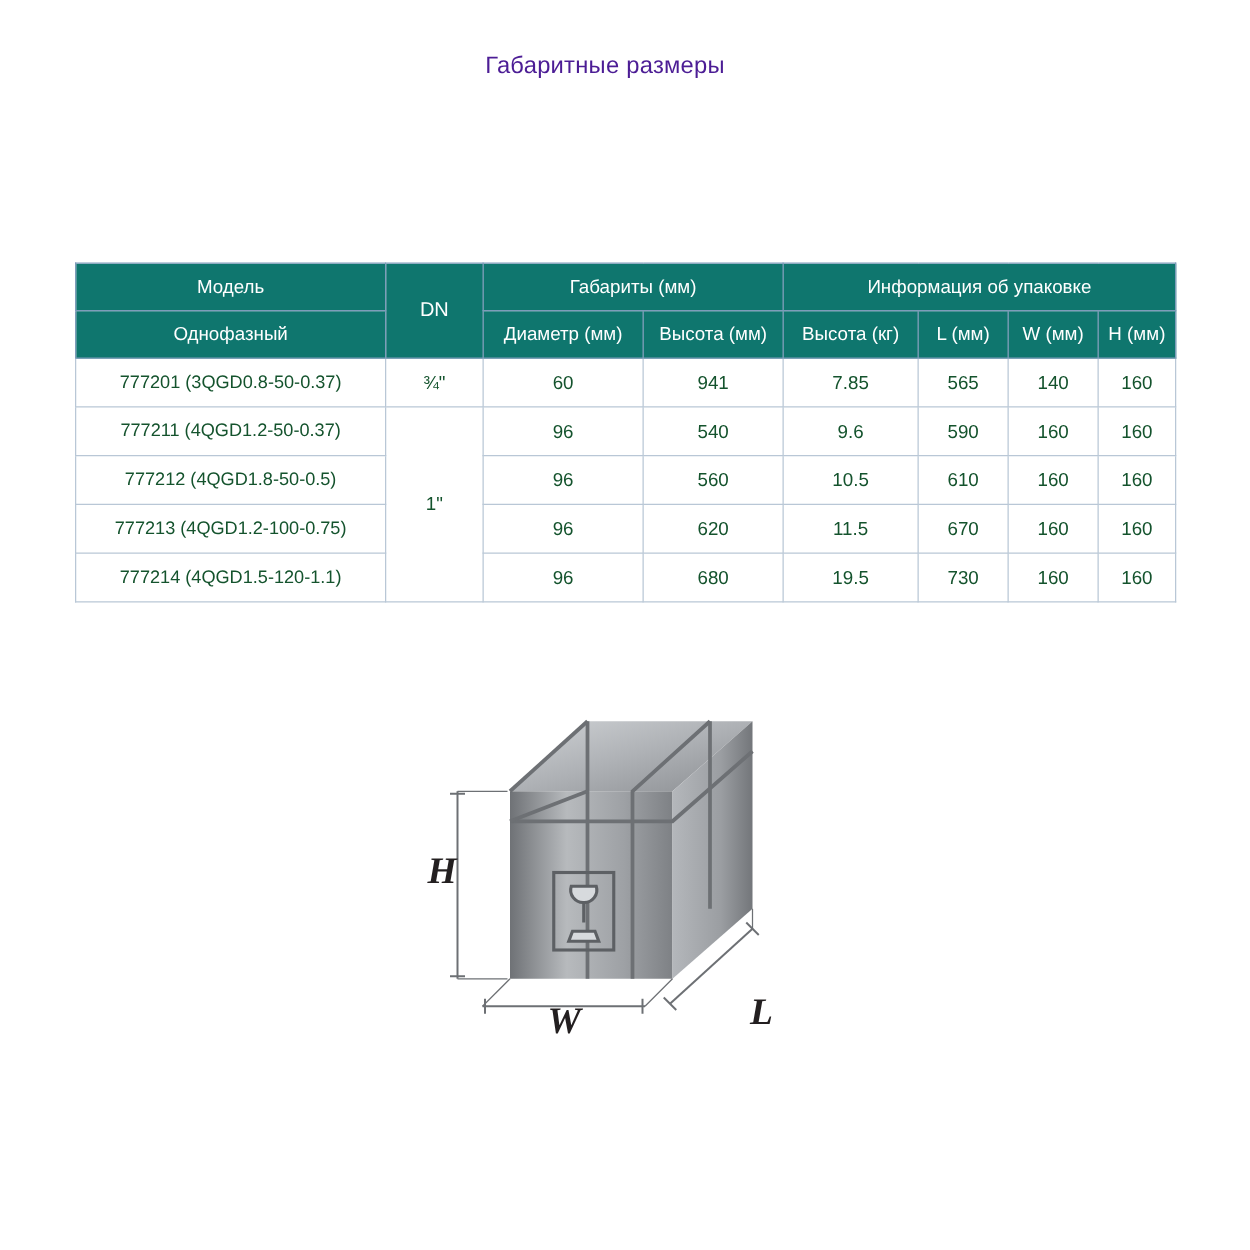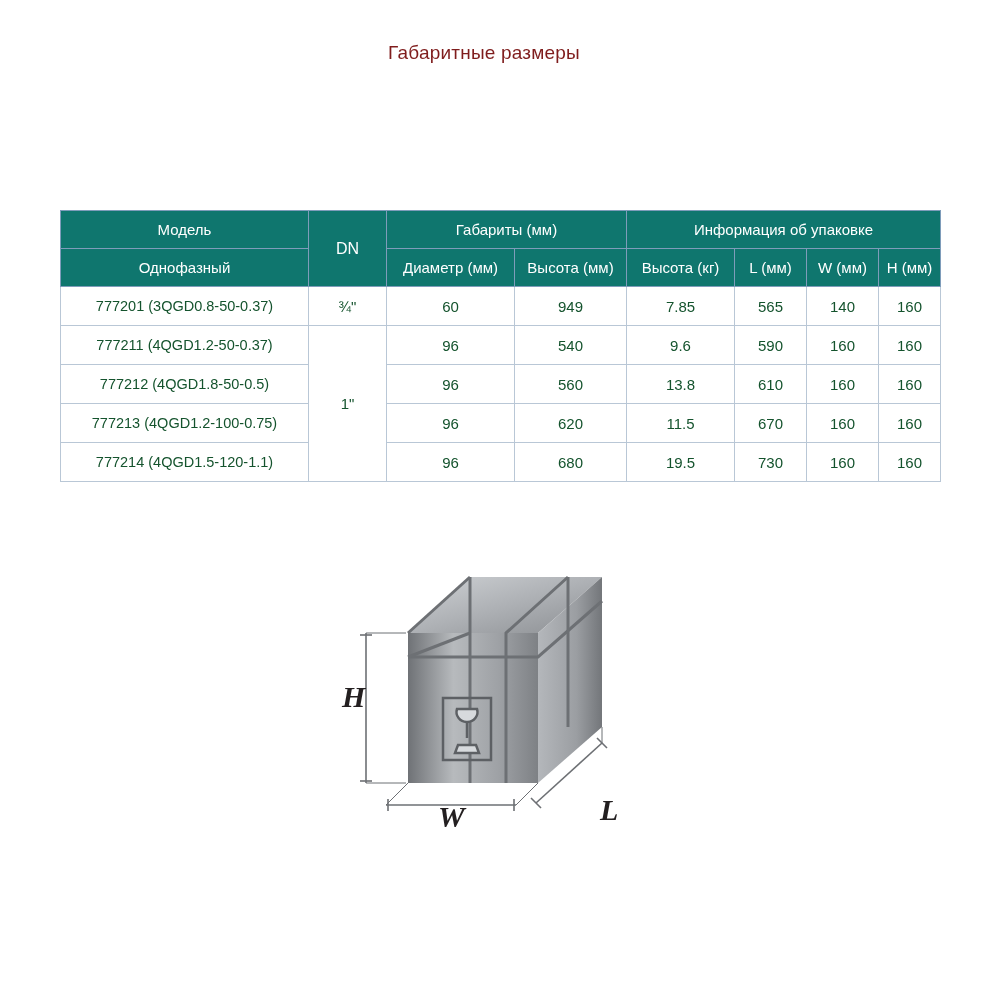--- a/index.html
+++ b/index.html
@@ -16,21 +16,21 @@
     position: relative;
   }
 
   .page-title {
     position: absolute;
     top: 42px;
     left: 0;
     width: 968px;
     text-align: center;
     font-size: 19px;
-    color: #7f1d1d;
+    color: #4c1d95;
     letter-spacing: 0.2px;
   }
 
   
   .spec-table {
     position: absolute;
     left: 60px;
     top: 210px;
     width: 880px;
     border-collapse: collapse;
@@ -125,41 +125,41 @@
       <th>L (мм)</th>
       <th>W (мм)</th>
       <th>H (мм)</th>
     </tr>
   </thead>
   <tbody>
     <tr>
       <td class="model-cell">777201 (3QGD0.8-50-0.37)</td>
       <td class="dn-cell">¾"</td>
       <td>60</td>
-      <td>949</td>
+      <td>941</td>
       <td>7.85</td>
       <td>565</td>
       <td>140</td>
       <td>160</td>
     </tr>
     <tr>
       <td class="model-cell">777211 (4QGD1.2-50-0.37)</td>
       <td class="dn-cell" rowspan="4">1"</td>
       <td>96</td>
       <td>540</td>
       <td>9.6</td>
       <td>590</td>
       <td>160</td>
       <td>160</td>
     </tr>
     <tr>
       <td class="model-cell">777212 (4QGD1.8-50-0.5)</td>
       <td>96</td>
       <td>560</td>
-      <td>13.8</td>
+      <td>10.5</td>
       <td>610</td>
       <td>160</td>
       <td>160</td>
     </tr>
     <tr>
       <td class="model-cell">777213 (4QGD1.2-100-0.75)</td>
       <td>96</td>
       <td>620</td>
       <td>11.5</td>
       <td>670</td>

